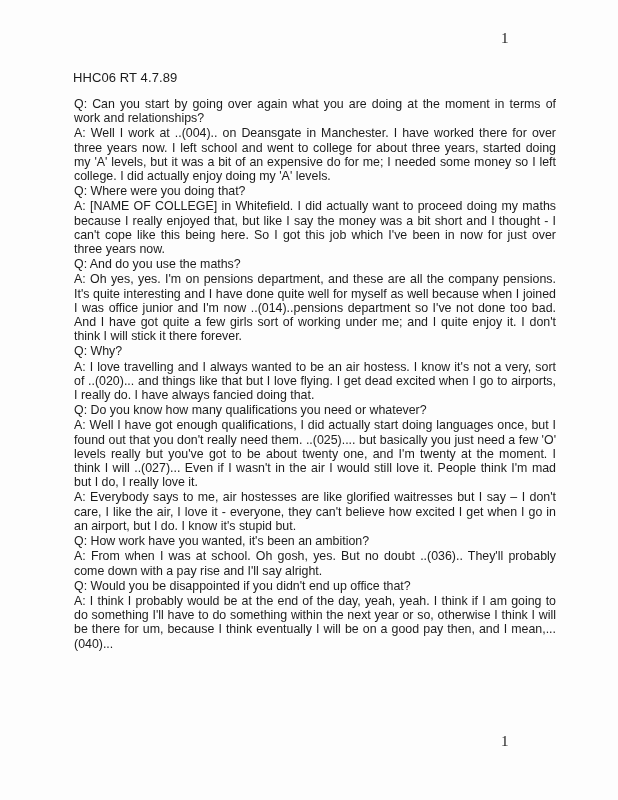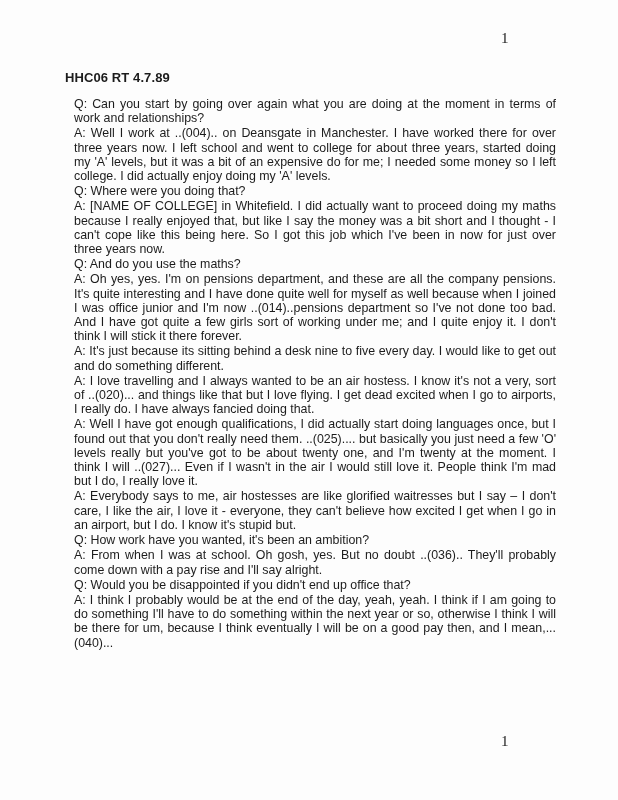--- a/index.html
+++ b/index.html
@@ -28,23 +28,23 @@
     top: 30px;
     left: 501px;
   }
   .page-num-bottom {
     top: 733px;
     left: 501px;
   }
   .heading {
     position: absolute;
     top: 70px;
-    left: 65px;
+    left: 73px;
     font-size: 13px;
-    font-weight: bold;
+    font-weight: normal;
     letter-spacing: 0.1px;
   }
   .transcript {
     position: absolute;
     top: 96px;
     left: 73px;
     width: 484px;
     font-size: 12.4px;
     line-height: 14.2px;
   }
@@ -63,22 +63,23 @@
 
   <div class="heading">HHC06 RT 4.7.89</div>
 
   <div class="transcript">
     <p>Q: Can you start by going over again what you are doing at the moment in terms of work and relationships?</p>
     <p>A: Well I work at ..(004).. on Deansgate in Manchester. I have worked there for over three years now. I left school and went to college for about three years, started doing my 'A' levels, but it was a bit of an expensive do for me; I needed some money so I left college. I did actually enjoy doing my 'A' levels.</p>
     <p>Q: Where were you doing that?</p>
     <p>A: [NAME OF COLLEGE] in Whitefield. I did actually want to proceed doing my maths because I really enjoyed that, but like I say the money was a bit short and I thought - I can't cope like this being here. So I got this job which I've been in now for just over three years now.</p>
     <p>Q: And do you use the maths?</p>
     <p>A: Oh yes, yes. I'm on pensions department, and these are all the company pensions. It's quite interesting and I have done quite well for myself as well because when I joined I was office junior and I'm now ..(014)..pensions department so I've not done too bad. And I have got quite a few girls sort of working under me; and I quite enjoy it. I don't think I will stick it there forever.</p>
-    <p>A: It's just because its sitting behind a desk nine to five every day. I would like to get out and do something different.</p>
+    <p>Q: Why?</p>
     <p>A: I love travelling and I always wanted to be an air hostess. I know it's not a very, sort of ..(020)... and things like that but I love flying. I get dead excited when I go to airports, I really do. I have always fancied doing that.</p>
+    <p>Q: Do you know how many qualifications you need or whatever?</p>
     <p>A: Well I have got enough qualifications, I did actually start doing languages once, but I found out that you don't really need them. ..(025).... but basically you just need a few 'O' levels really but you've got to be about twenty one, and I'm twenty at the moment. I think I will ..(027)... Even if I wasn't in the air I would still love it. People think I'm mad but I do, I really love it.</p>
     <p>A: Everybody says to me, air hostesses are like glorified waitresses but I say – I don't care, I like the air, I love it - everyone, they can't believe how excited I get when I go in an airport, but I do. I know it's stupid but.</p>
     <p>Q: How work have you wanted, it's been an ambition?</p>
     <p>A: From when I was at school. Oh gosh, yes. But no doubt ..(036).. They'll probably come down with a pay rise and I'll say alright.</p>
     <p>Q: Would you be disappointed if you didn't end up office that?</p>
     <p>A: I think I probably would be at the end of the day, yeah, yeah. I think if I am going to do something I'll have to do something within the next year or so, otherwise I think I will be there for um, because I think eventually I will be on a good pay then, and I mean,...(040)...</p>
   </div>
 
   <div class="page-num page-num-bottom">1</div>
 

